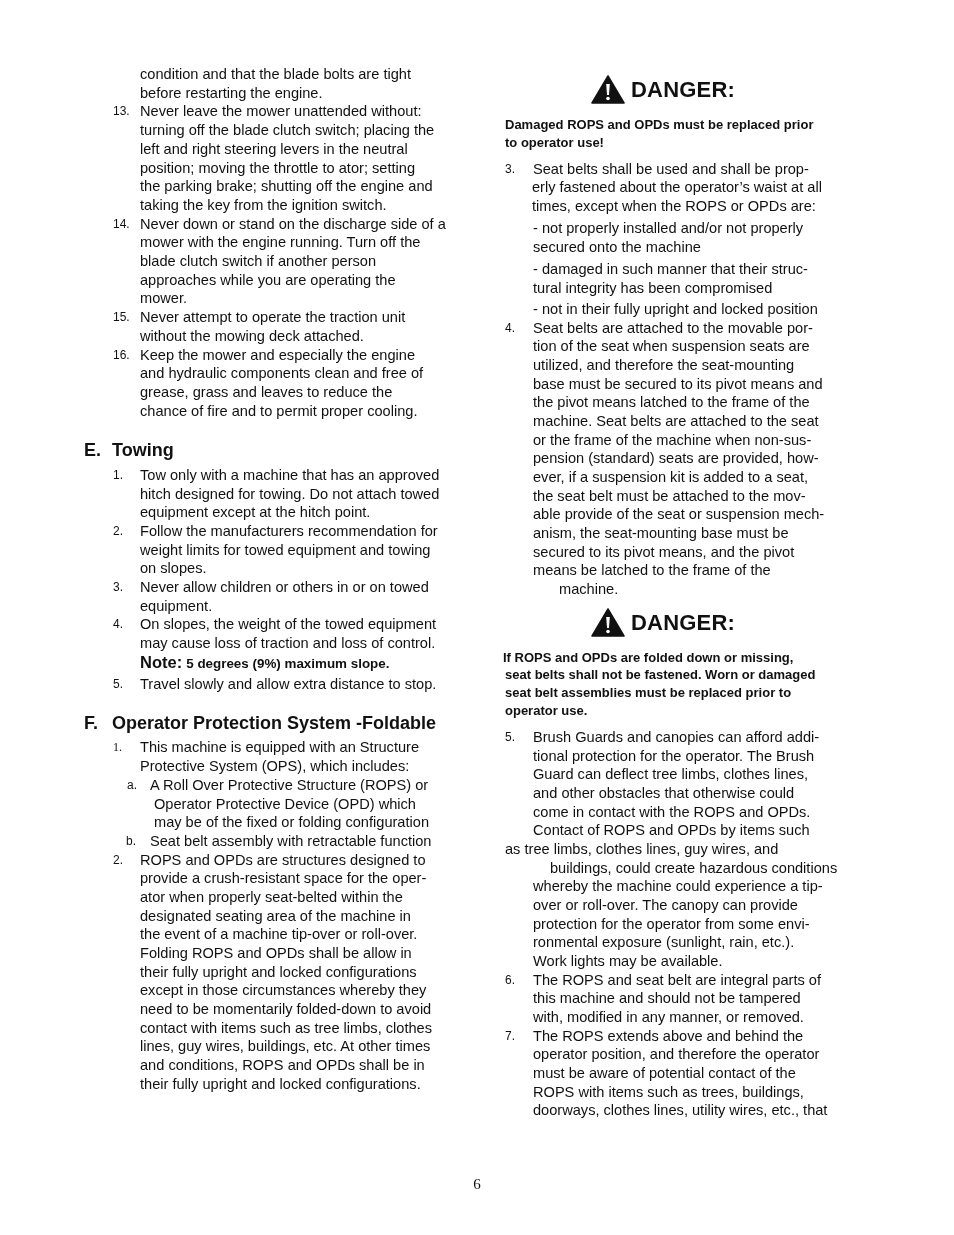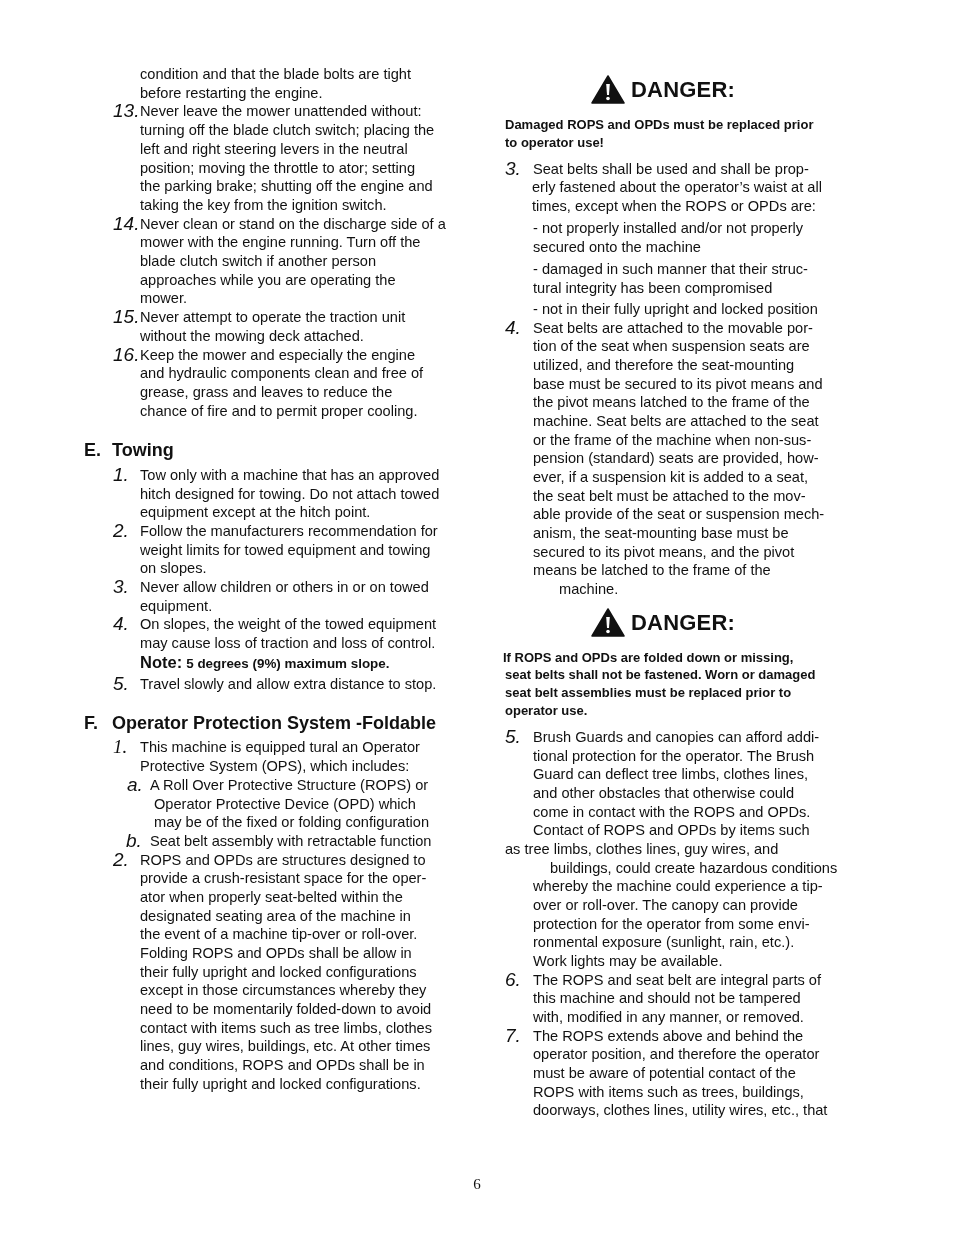--- a/index.html
+++ b/index.html
@@ -1,19 +1,19 @@
 <!DOCTYPE html>
 <html><head>
 <meta charset="utf-8">
 <style>
   html, body { margin: 0; padding: 0; background: #ffffff; }
   body { width: 954px; height: 1235px; position: relative; overflow: hidden;
          font-family: "Liberation Sans", sans-serif; color: #111; }
   .line { position: absolute; font-size: 14.6px; line-height: 18.7px; white-space: nowrap; }
-  .num { position: absolute; font-size: 19px; line-height: 18.7px; white-space: nowrap; font-style: italic; }
+  .num { position: absolute; font-size: 12px; line-height: 18.7px; white-space: nowrap; }
   .h2 { position: absolute; font-weight: bold; font-size: 18px; line-height: 22px; white-space: nowrap; }
   .bold-sm { position: absolute; font-weight: bold; font-size: 13px; line-height: 18px; white-space: nowrap; }
   .note-label { font-weight: bold; font-size: 16.5px; }
   .note-text { font-weight: bold; font-size: 13.4px; }
   .danger { position: absolute; display: flex; align-items: center; gap: 6px; }
   .danger-text { font-weight: bold; font-size: 22px; line-height: 26px; letter-spacing: 0.2px; }
   .page-num { position: absolute; left: 0; width: 954px; top: 1176px; text-align: center;
               font-family: "Liberation Serif", serif; font-size: 15px; }
   .serif { font-family: "Liberation Serif", serif; }
 </style>
@@ -31,21 +31,21 @@
       <div class="line" style="left:140px;top:102px">Never leave the mower unattended without:</div>
       <div class="line" style="left:140px;top:121px">turning off the blade clutch switch; placing the</div>
       <div class="line" style="left:140px;top:140px">left and right steering levers in the neutral</div>
       <div class="line" style="left:140px;top:159px">position; moving the throttle to ator; setting</div>
       <div class="line" style="left:140px;top:177px">the parking brake; shutting off the engine and</div>
       <div class="line" style="left:140px;top:196px">taking the key from the ignition switch.</div>
     </div>
 
     <div>
       <div class="num" style="left:113px;top:215px">14.</div>
-      <div class="line" style="left:140px;top:215px">Never clean or stand on the discharge side of a</div>
+      <div class="line" style="left:140px;top:215px">Never down or stand on the discharge side of a</div>
       <div class="line" style="left:140px;top:233px">mower with the engine running. Turn off the</div>
       <div class="line" style="left:140px;top:252px">blade clutch switch if another person</div>
       <div class="line" style="left:140px;top:271px">approaches while you are operating the</div>
       <div class="line" style="left:140px;top:289px">mower.</div>
     </div>
 
     <div>
       <div class="num" style="left:113px;top:308px">15.</div>
       <div class="line" style="left:140px;top:308px">Never attempt to operate the traction unit</div>
       <div class="line" style="left:140px;top:327px">without the mowing deck attached.</div>
@@ -87,21 +87,21 @@
 
       <div class="num" style="left:113px;top:675px">5.</div>
       <div class="line" style="left:140px;top:675px">Travel slowly and allow extra distance to stop.</div>
     </div>
 
     <div>
       <div class="h2" style="left:84px;top:712px">F.</div>
       <div class="h2" style="left:112px;top:712px">Operator Protection System -Foldable</div>
 
       <div class="num serif" style="left:113px;top:738px">1.</div>
-      <div class="line" style="left:140px;top:738px">This machine is equipped tural an Operator</div>
+      <div class="line" style="left:140px;top:738px">This machine is equipped with an Structure</div>
       <div class="line" style="left:140px;top:757px">Protective System (OPS), which includes:</div>
 
       <div class="num" style="left:127px;top:776px">a.</div>
       <div class="line" style="left:150px;top:776px">A Roll Over Protective Structure (ROPS) or</div>
       <div class="line" style="left:154px;top:795px">Operator Protective Device (OPD) which</div>
       <div class="line" style="left:154px;top:813px">may be of the fixed or folding configuration</div>
 
       <div class="num" style="left:126px;top:832px">b.</div>
       <div class="line" style="left:150px;top:832px">Seat belt assembly with retractable function</div>
 

